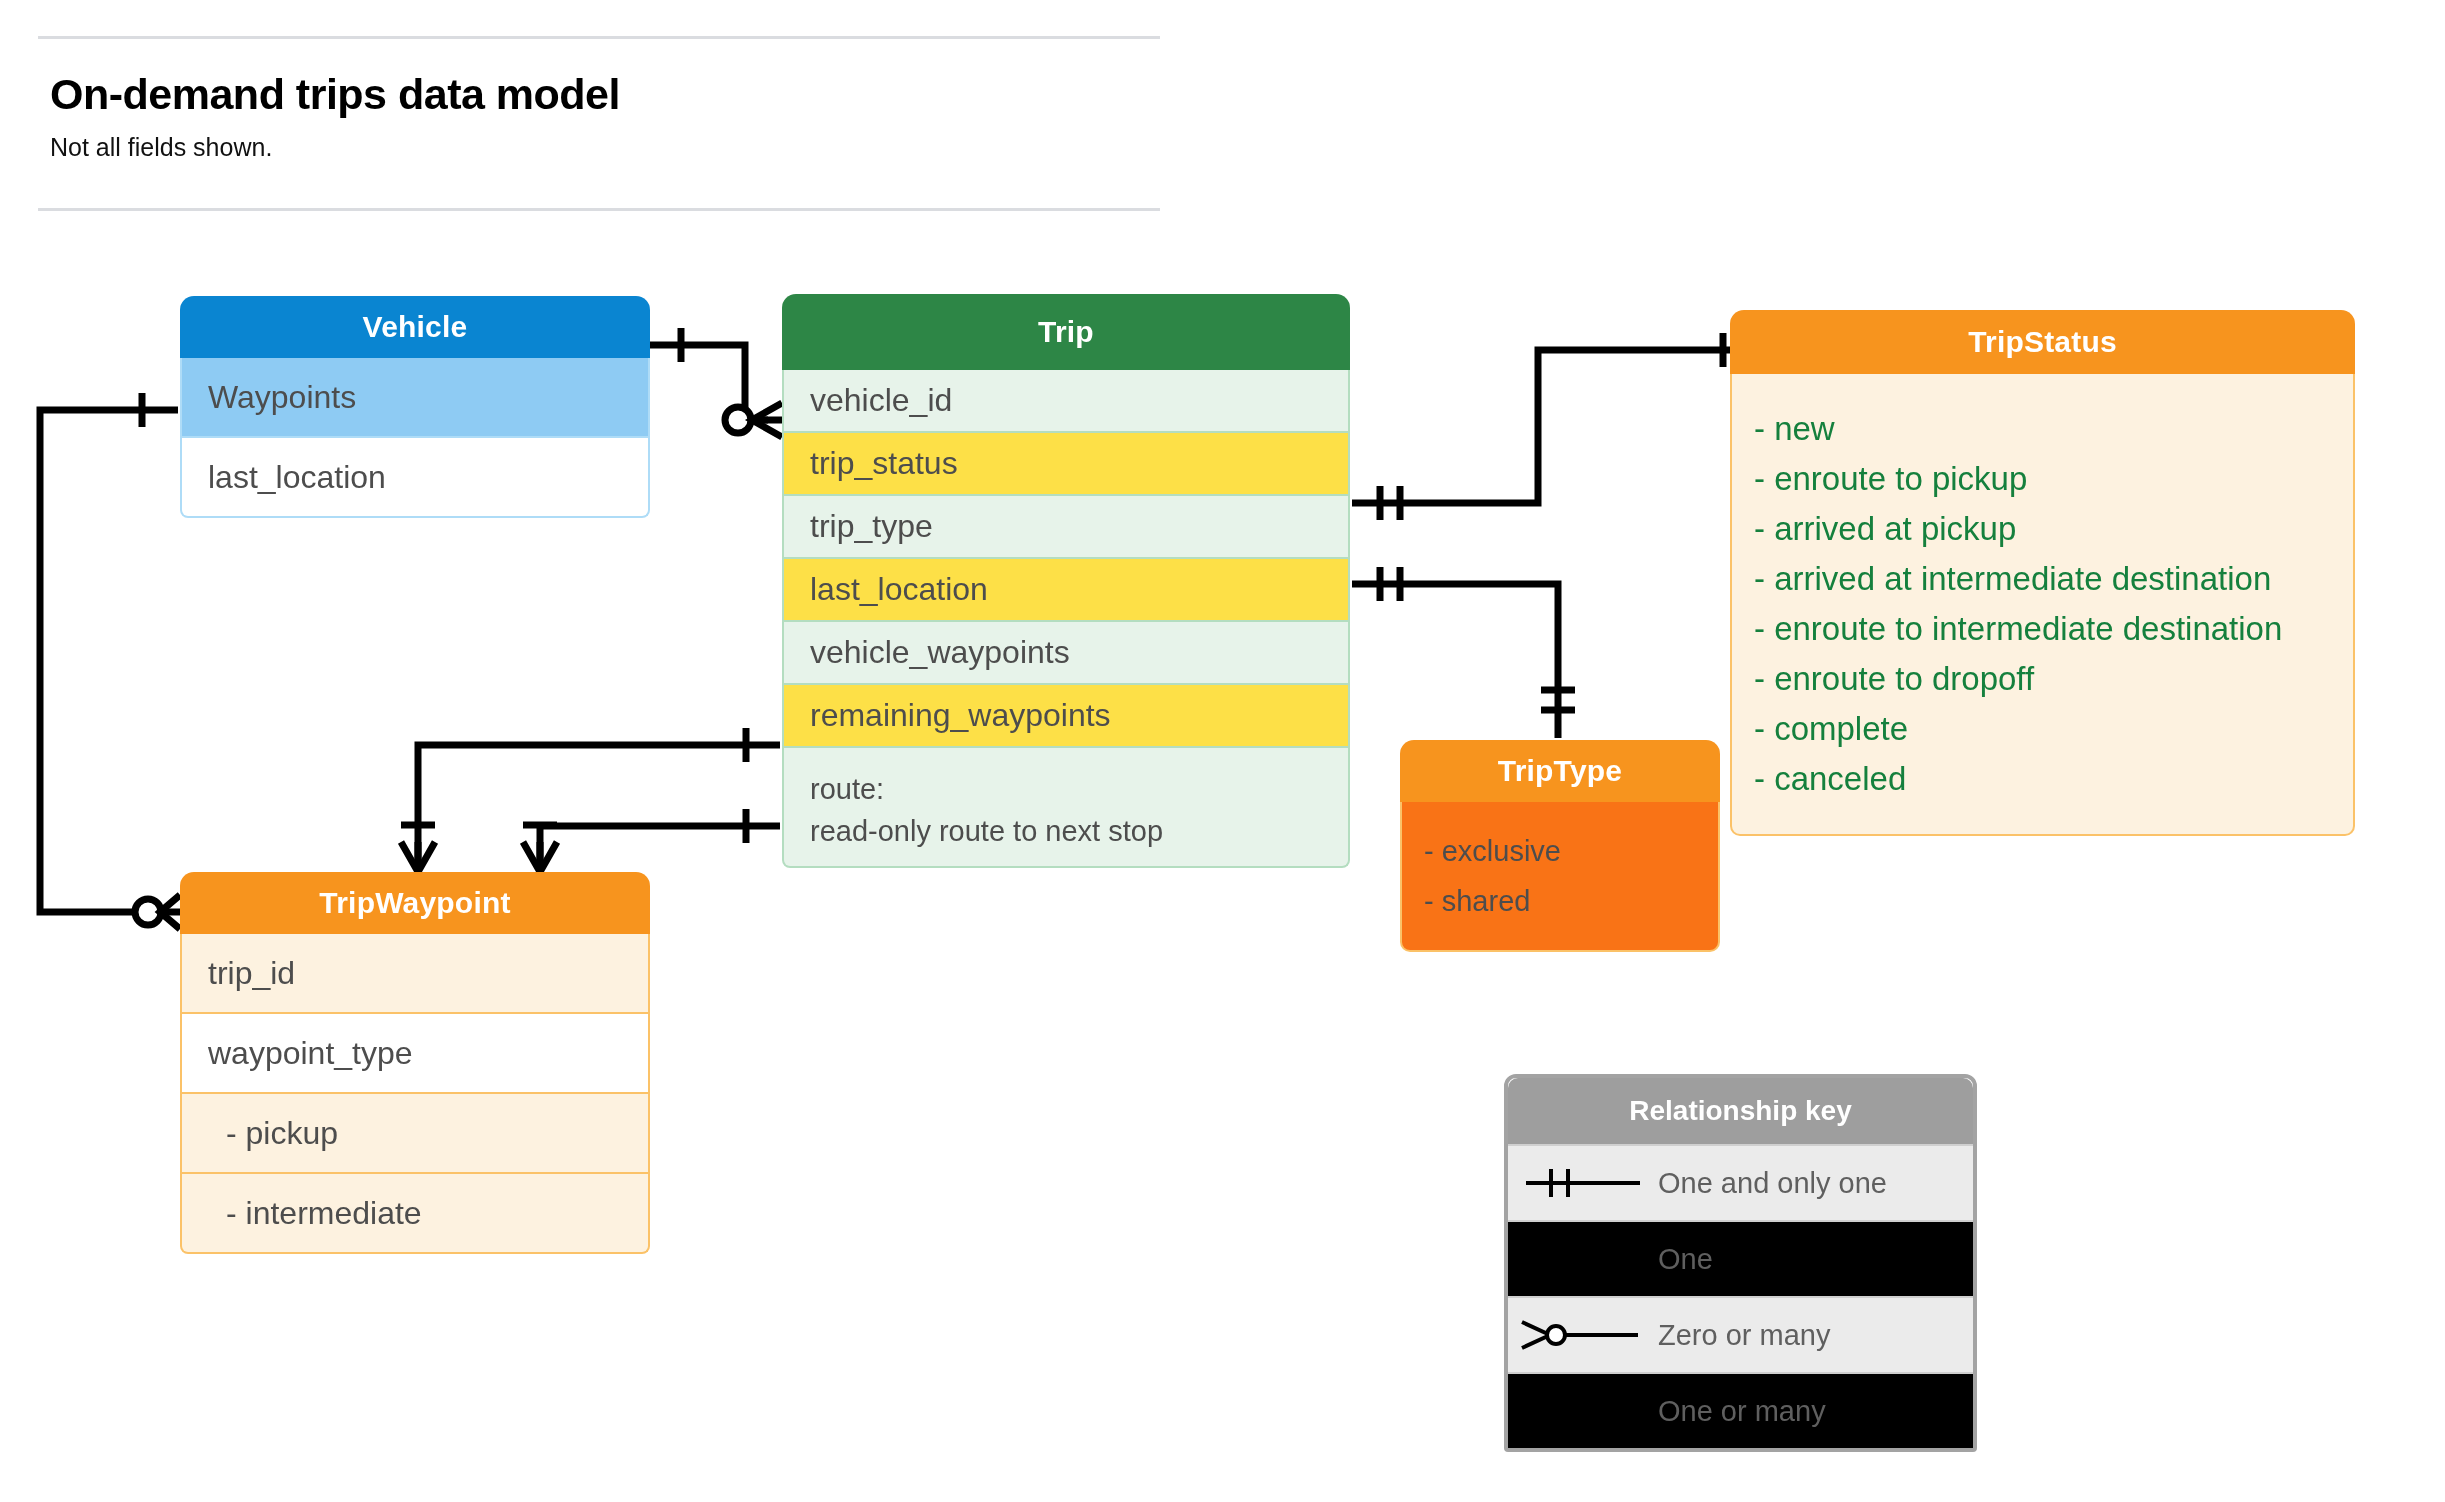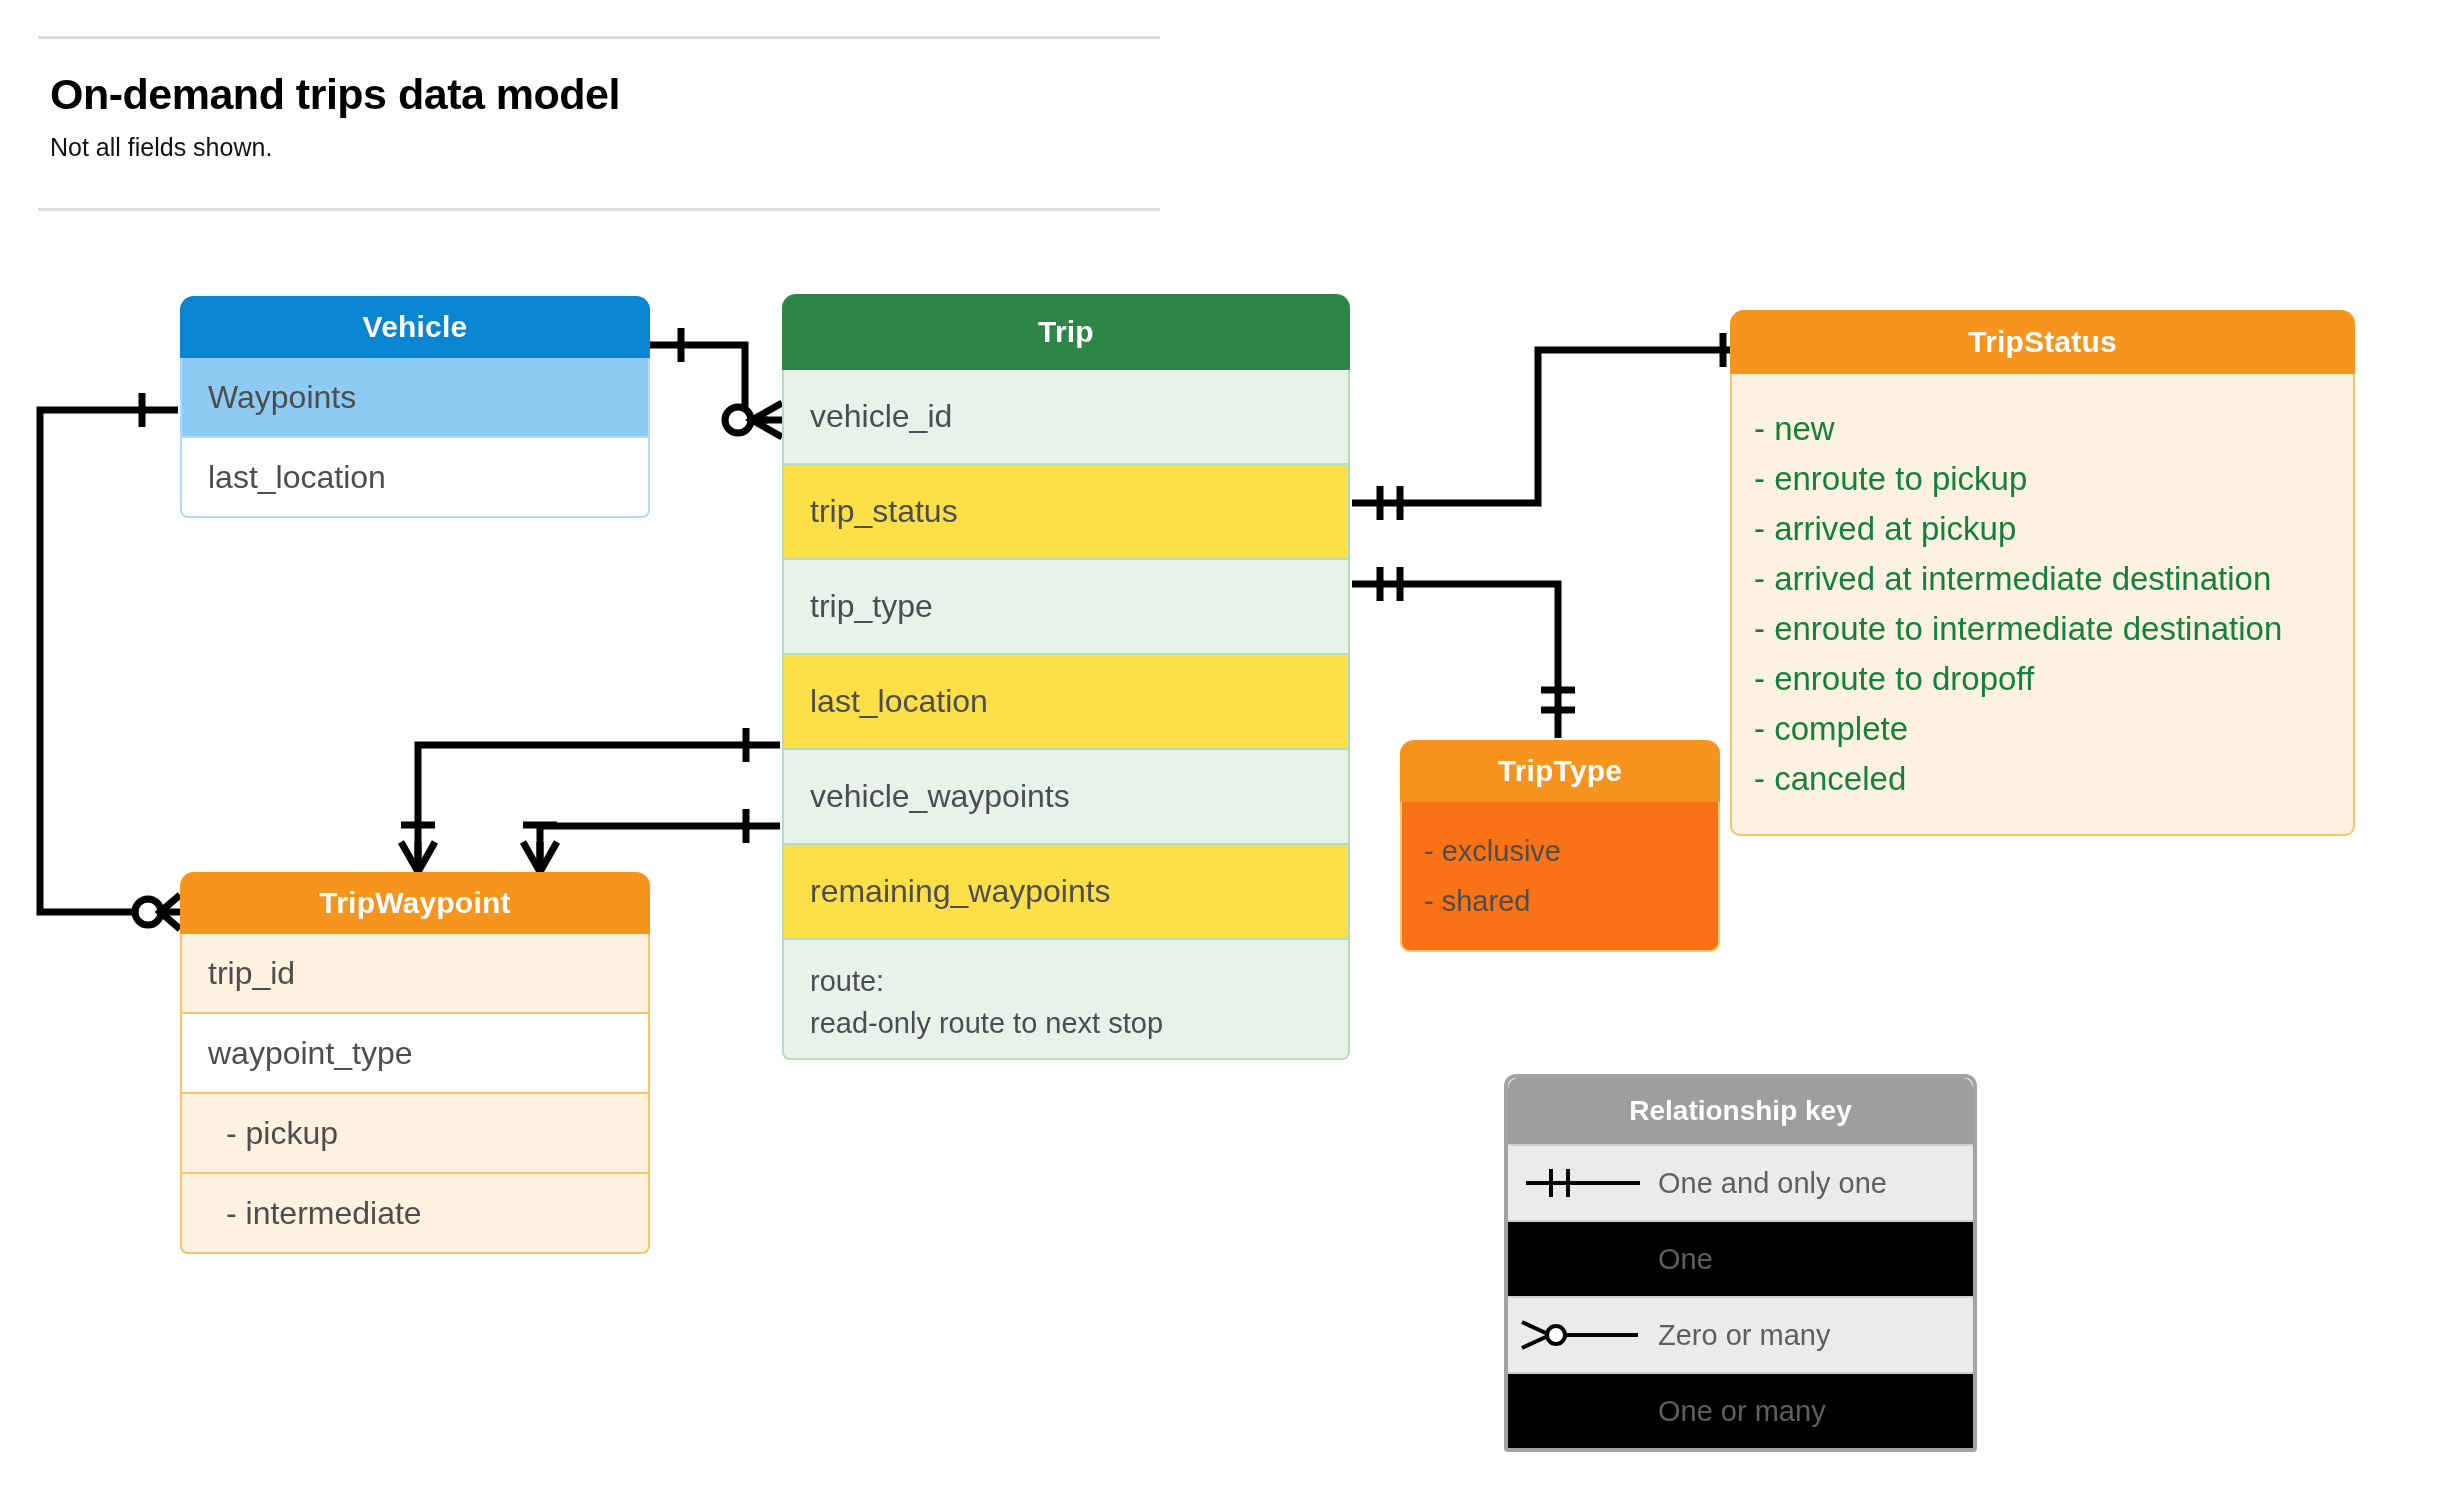--- a/index.html
+++ b/index.html
@@ -45,21 +45,21 @@
 
   
   #ent-vehicle { left: 180px; top: 296px; width: 470px; }
   #ent-vehicle .ent-head { height: 62px; background: #0a85d1; }
   #ent-vehicle .r1 { height: 80px; background: #8ecbf3; border:2px solid #aedcf7; border-top:none; }
   #ent-vehicle .r2 { height: 80px; background: #ffffff; border:2px solid #aedcf7; border-top:none; }
 
   
   #ent-trip { left: 782px; top: 294px; width: 568px; }
   #ent-trip .ent-head { height: 76px; background: #2d8646; }
-  #ent-trip .tr { height: 95px; border:2px solid #b4ddc0; border-top:none; }
+  #ent-trip .tr { height: 63px; border:2px solid #b4ddc0; border-top:none; }
   #ent-trip .alt { background: #e7f3ea; }
   #ent-trip .wht { background: #fde047; }
   #ent-trip .tr-route {
     height: 120px; border:2px solid #b4ddc0; border-top:none;
     background: #e7f3ea; display: block; padding: 20px 0 0 26px;
     border-radius: 0 0 8px 8px;
   }
   #ent-trip .tr-route span {
     display: block; font-size: 29px; color: #4d4d4d; line-height: 1.45;
     white-space: nowrap;

